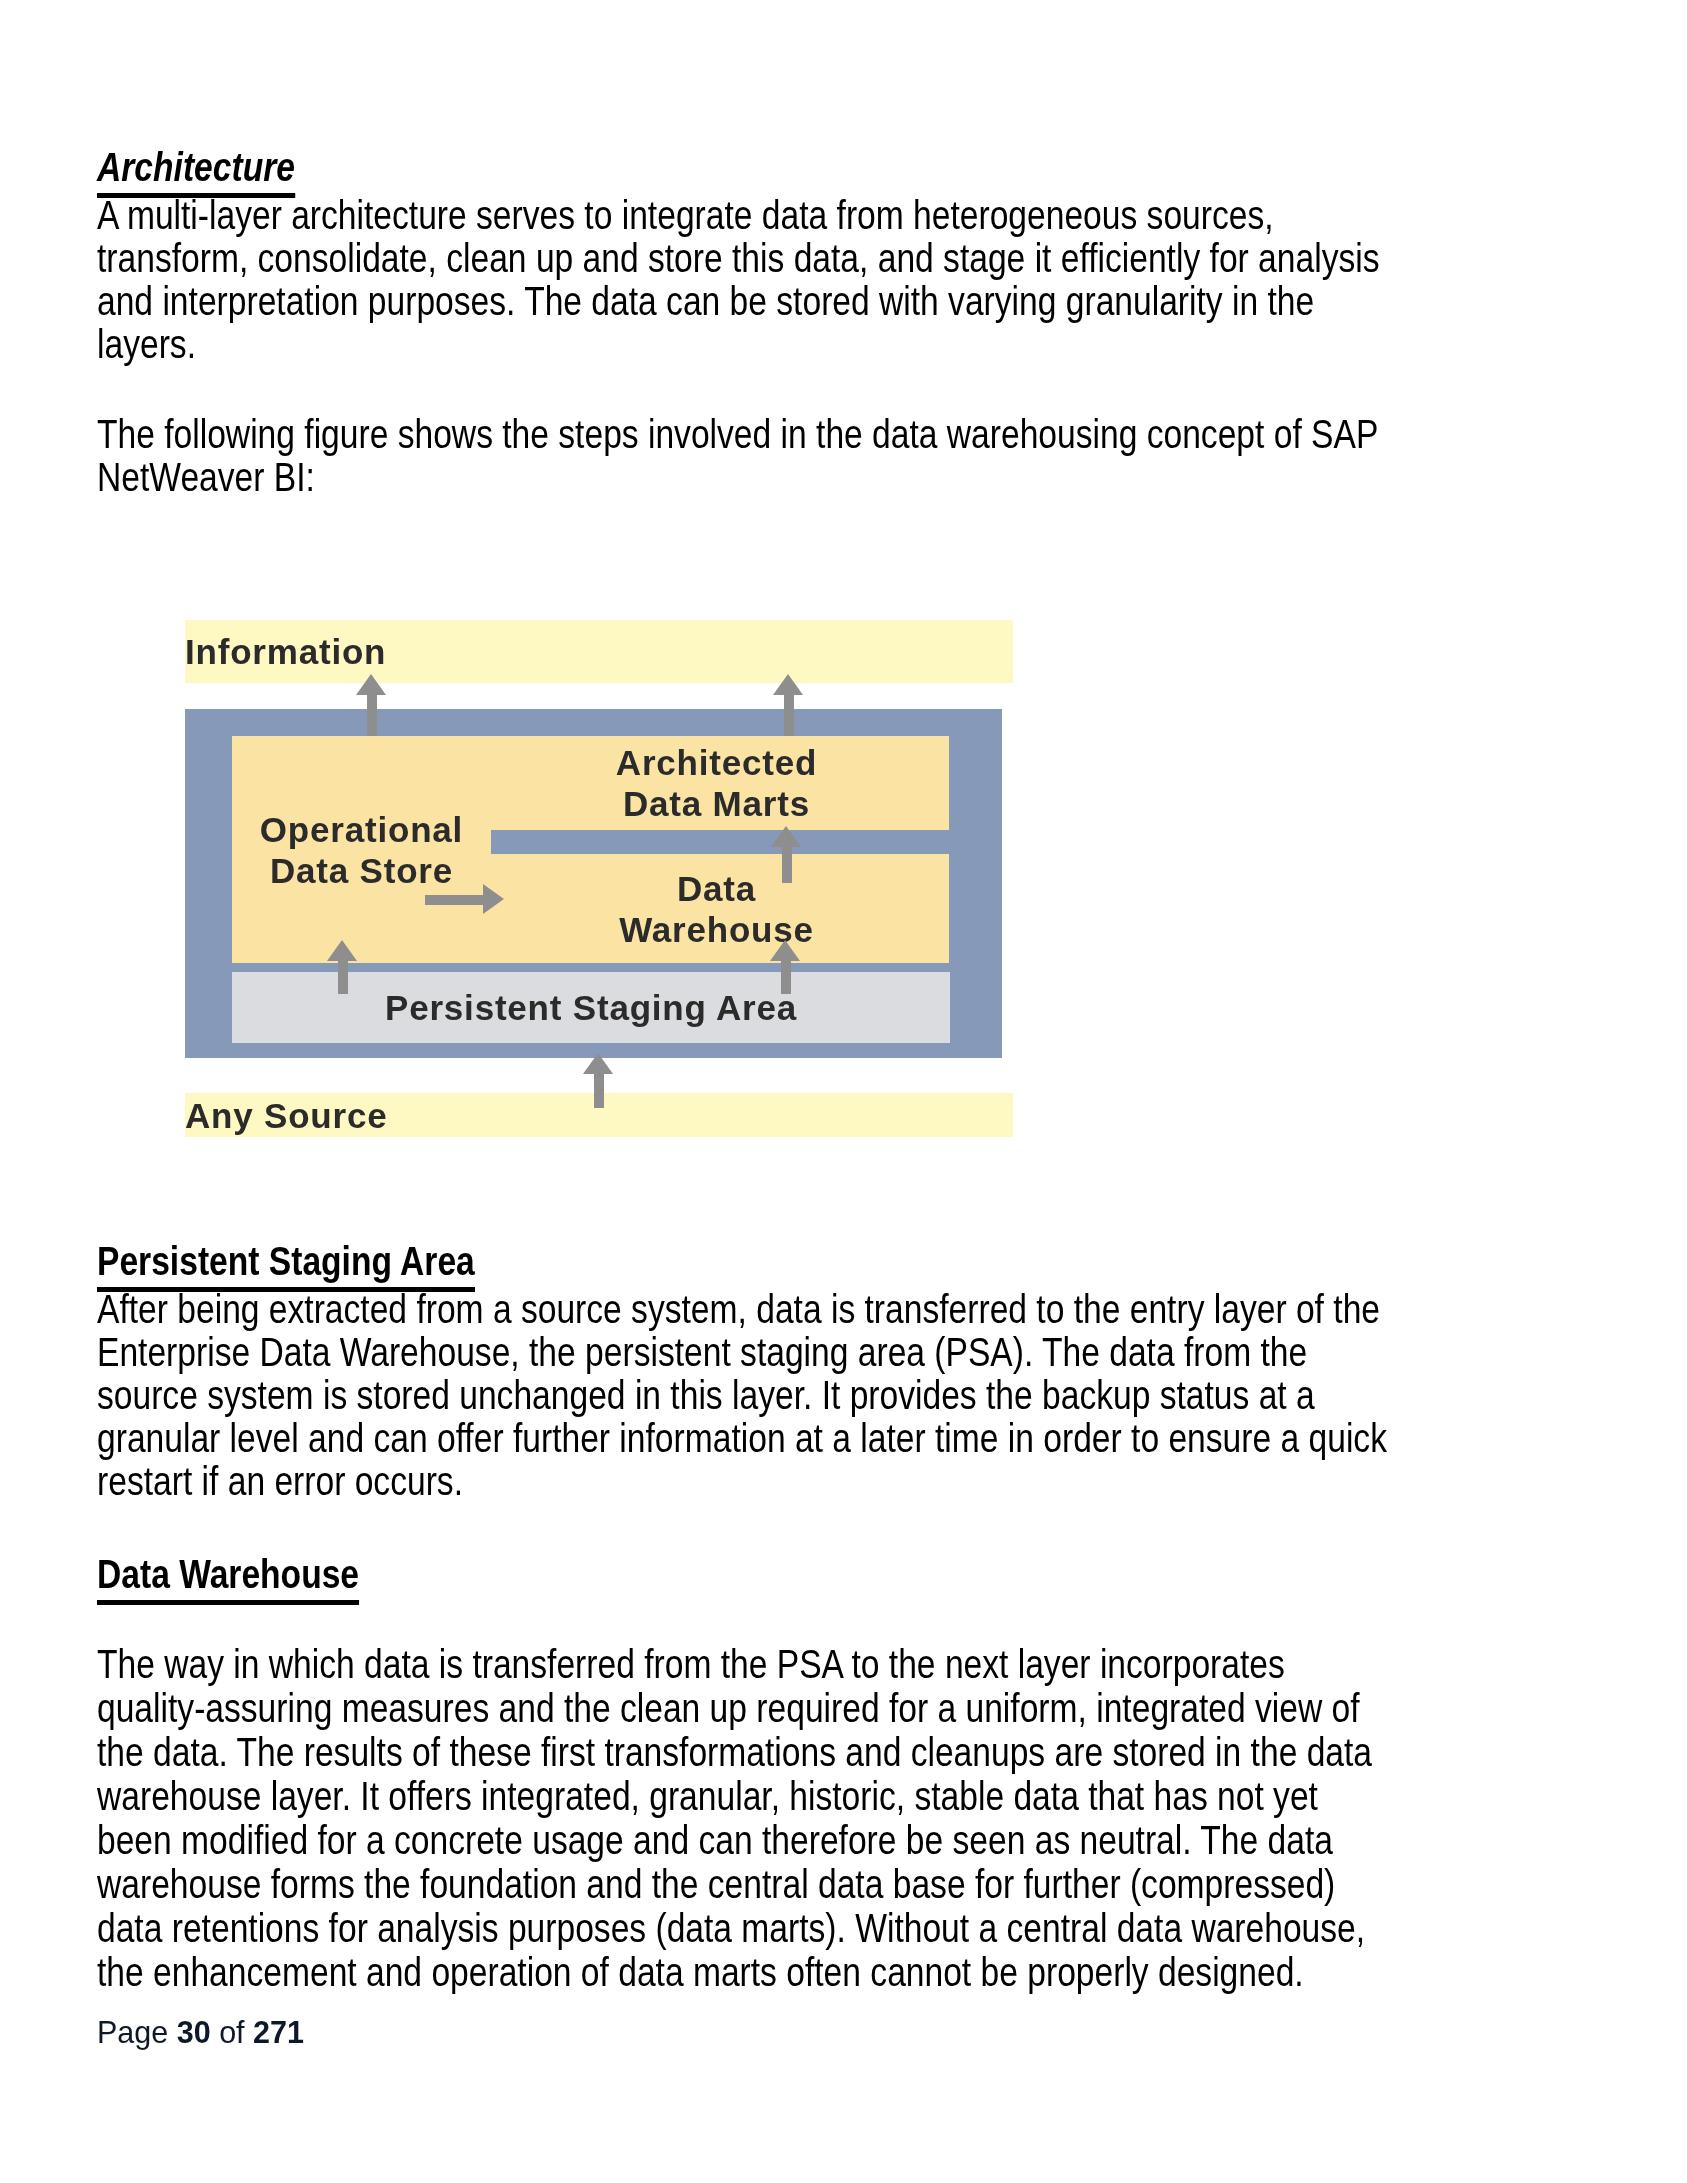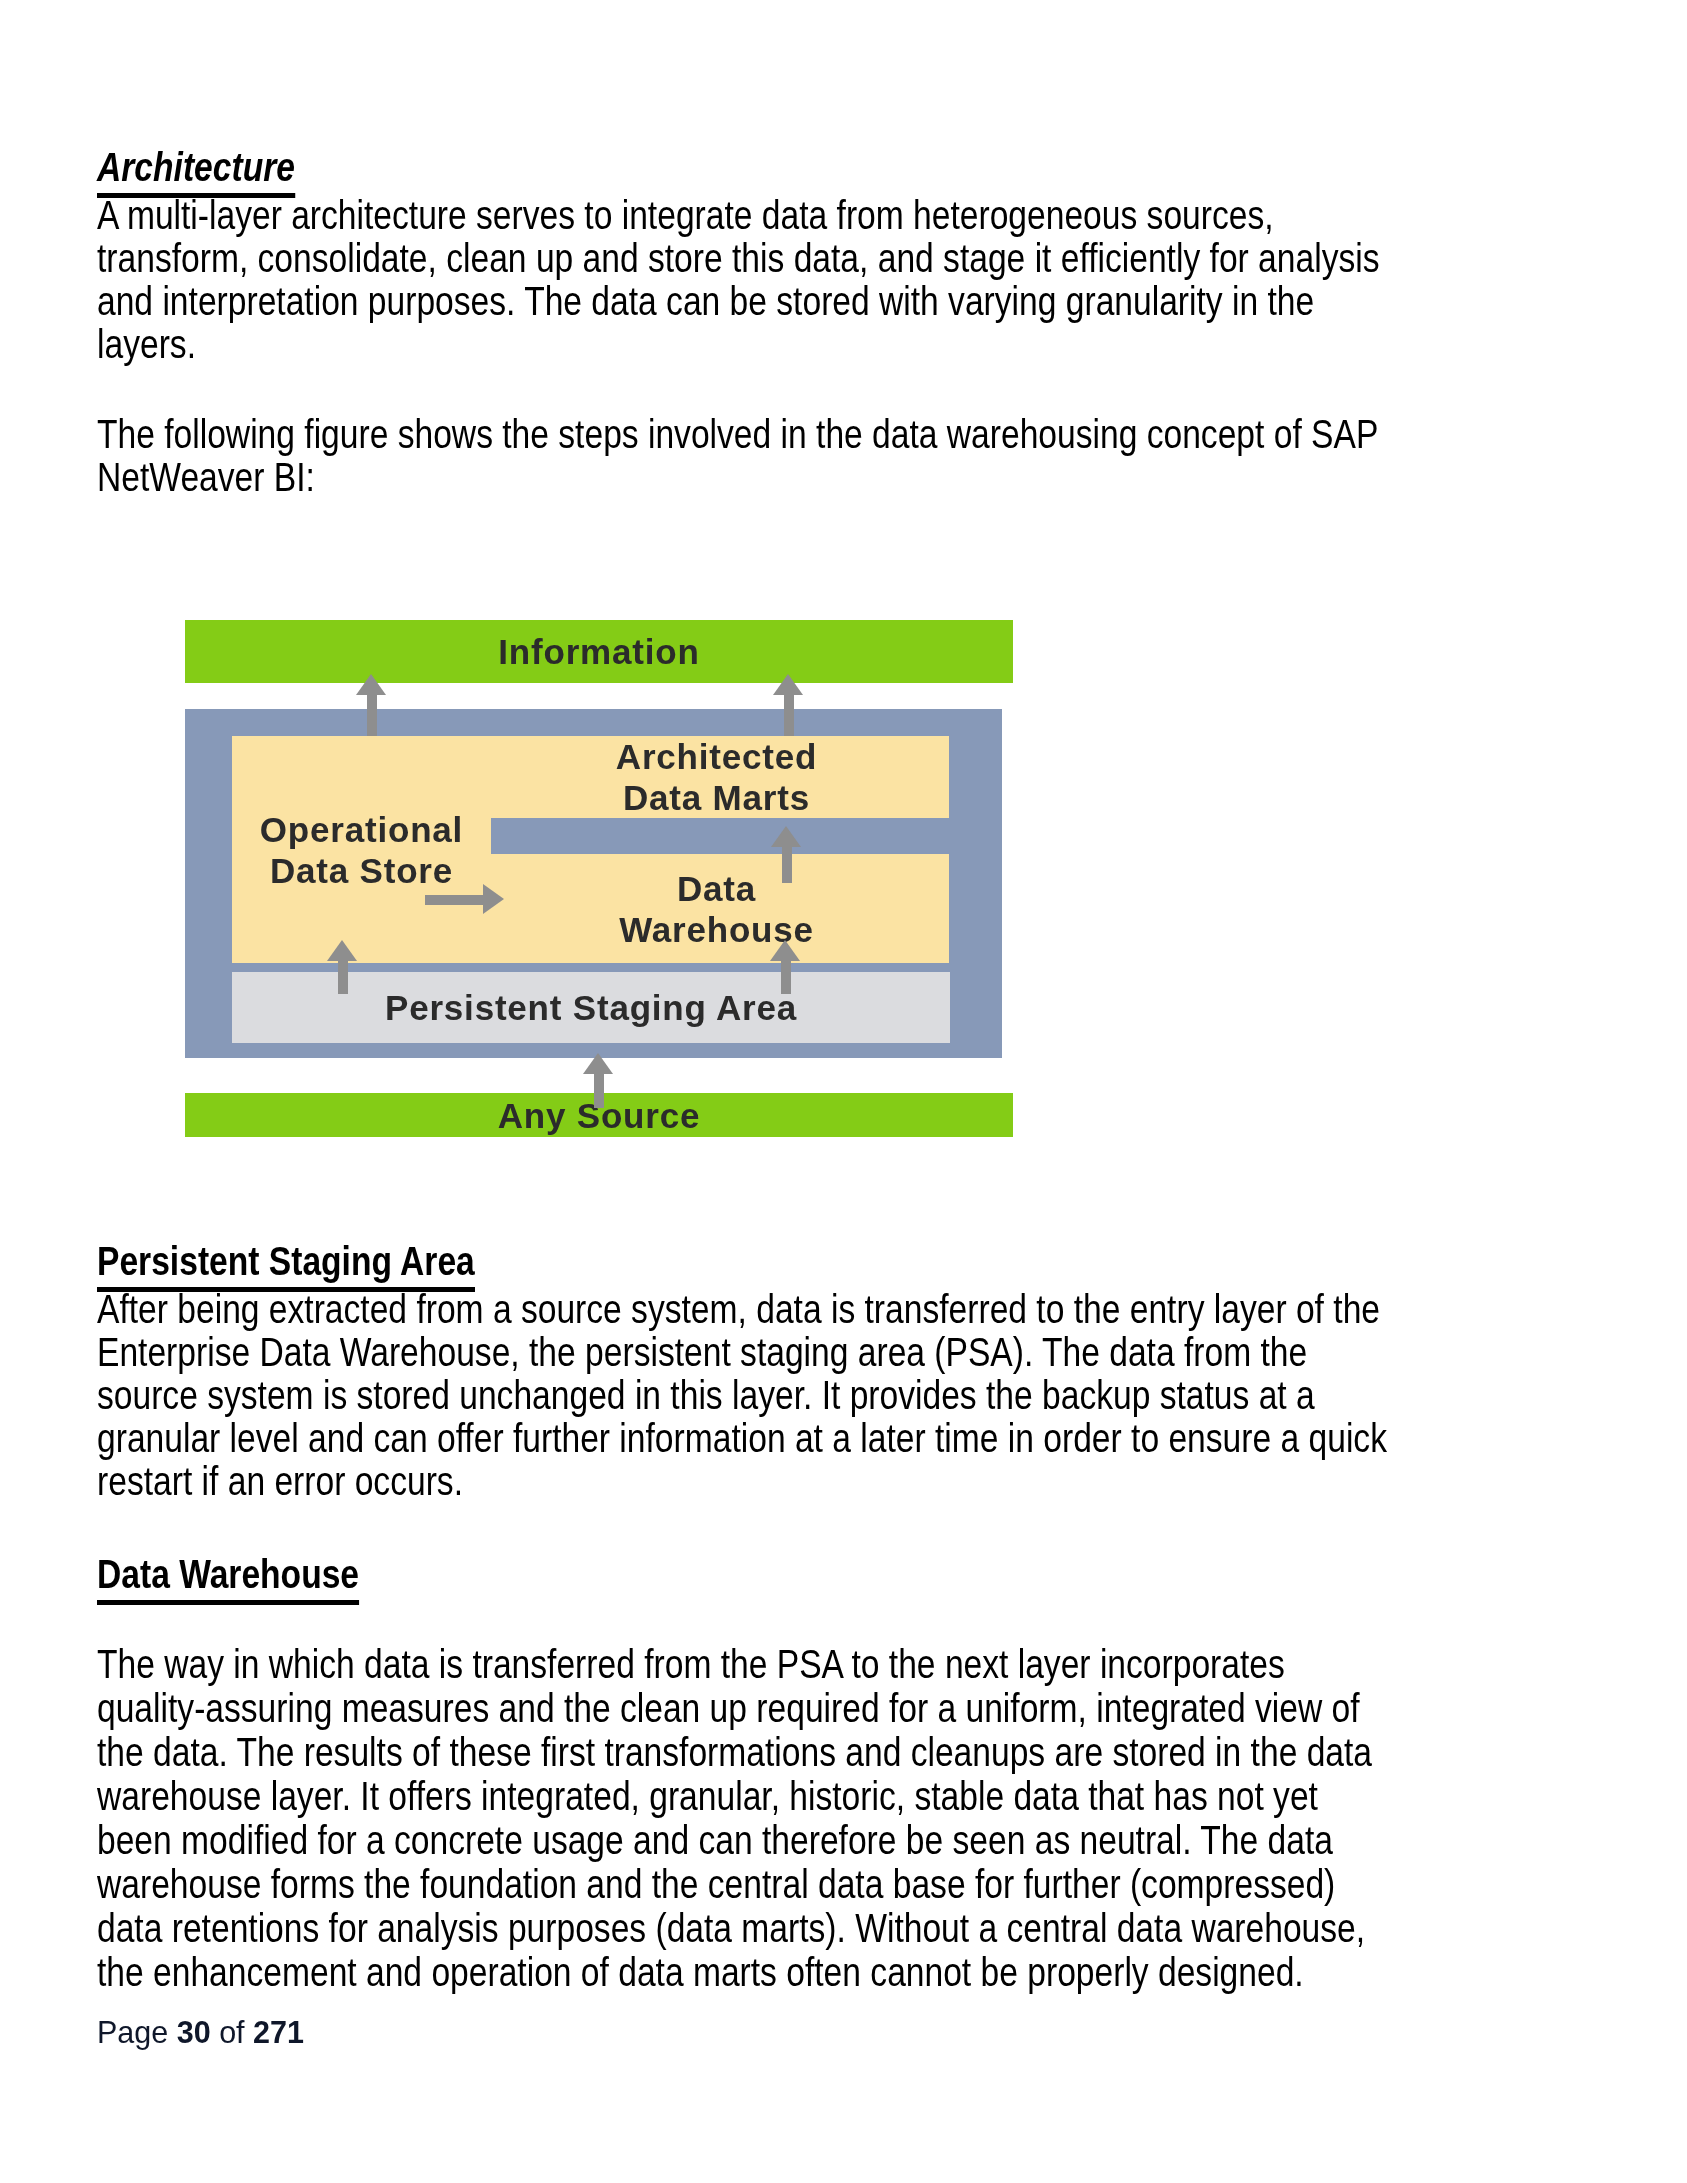--- a/index.html
+++ b/index.html
@@ -11,21 +11,21 @@
   .cond { transform:scaleX(0.84); transform-origin:0 0; }
   .body-text { position:absolute; font-size:40px; line-height:43px; color:#000; }
   .body-text div { white-space:nowrap; }
   .lh53 { line-height:44px; }
   .heading { position:absolute; font-size:40px; font-weight:bold; color:#000; white-space:nowrap; }
   .heading .u { display:inline-block; border-bottom:5px solid #000; padding-bottom:2.5px; }
   .h-italic { font-style:italic; }
 
   
   .dg { position:absolute; }
-  .bar-gray { position:absolute; background:#84cc16; display:flex; align-items:center; justify-content:center; }
+  .bar-gray { position:absolute; background:#fef9c3; display:flex; align-items:center; }
   .blue { position:absolute; background:#8799b8; }
   .ybox { position:absolute; background:#fbe3a3; display:flex; flex-direction:column; align-items:center; justify-content:center; }
   .psa-bar { position:absolute; background:#dbdcdf; display:flex; align-items:center; justify-content:center; }
   .dlabel { font-weight:bold; color:#2b2b2b; font-size:35px; line-height:41px; letter-spacing:0.8px; text-align:center; white-space:nowrap; }
 
   
   .arr { position:absolute; z-index:6; }
   .arr .sh { position:absolute; background:#8e8e8e; }
   .arr .hd { position:absolute; width:0; height:0; }
   .arr-up .sh { left:50%; margin-left:-5px; width:10px; top:20px; bottom:0; }
@@ -65,21 +65,21 @@
       <span class="dlabel">Information</span>
     </div>
 
     <div class="blue" style="left:185px; top:709px; width:817px; height:349px;"></div>
 
     <div class="ybox" style="left:232px; top:736px; width:259px; height:227px;">
       <span class="dlabel">Operational</span>
       <span class="dlabel">Data Store</span>
     </div>
 
-    <div class="ybox" style="left:484px; top:736px; width:465px; height:82px;">
+    <div class="ybox" style="left:484px; top:736px; width:465px; height:94px;">
       <span class="dlabel">Architected</span>
       <span class="dlabel">Data Marts</span>
     </div>
 
     <div class="ybox" style="left:484px; top:854px; width:465px; height:109px;">
       <span class="dlabel">Data</span>
       <span class="dlabel">Warehouse</span>
     </div>
 
     <div class="psa-bar" style="left:232px; top:972px; width:718px; height:71px;">

